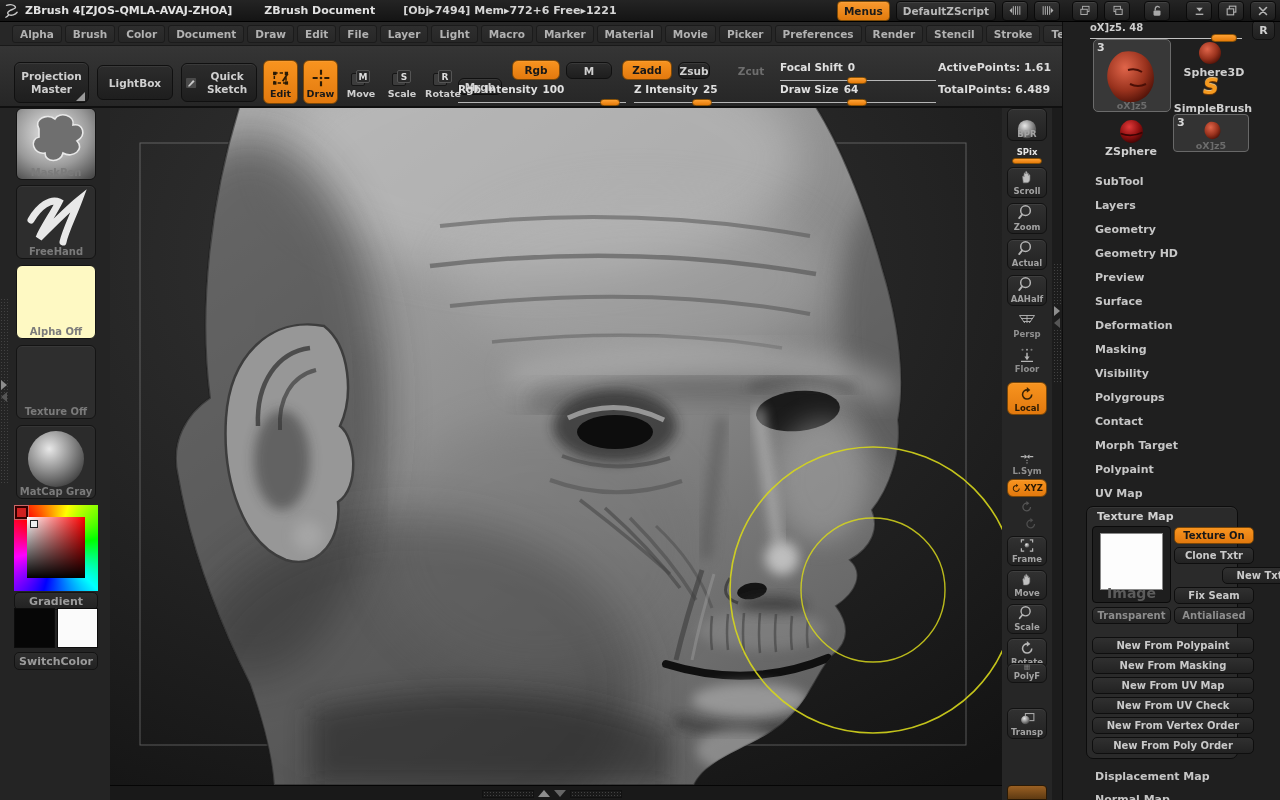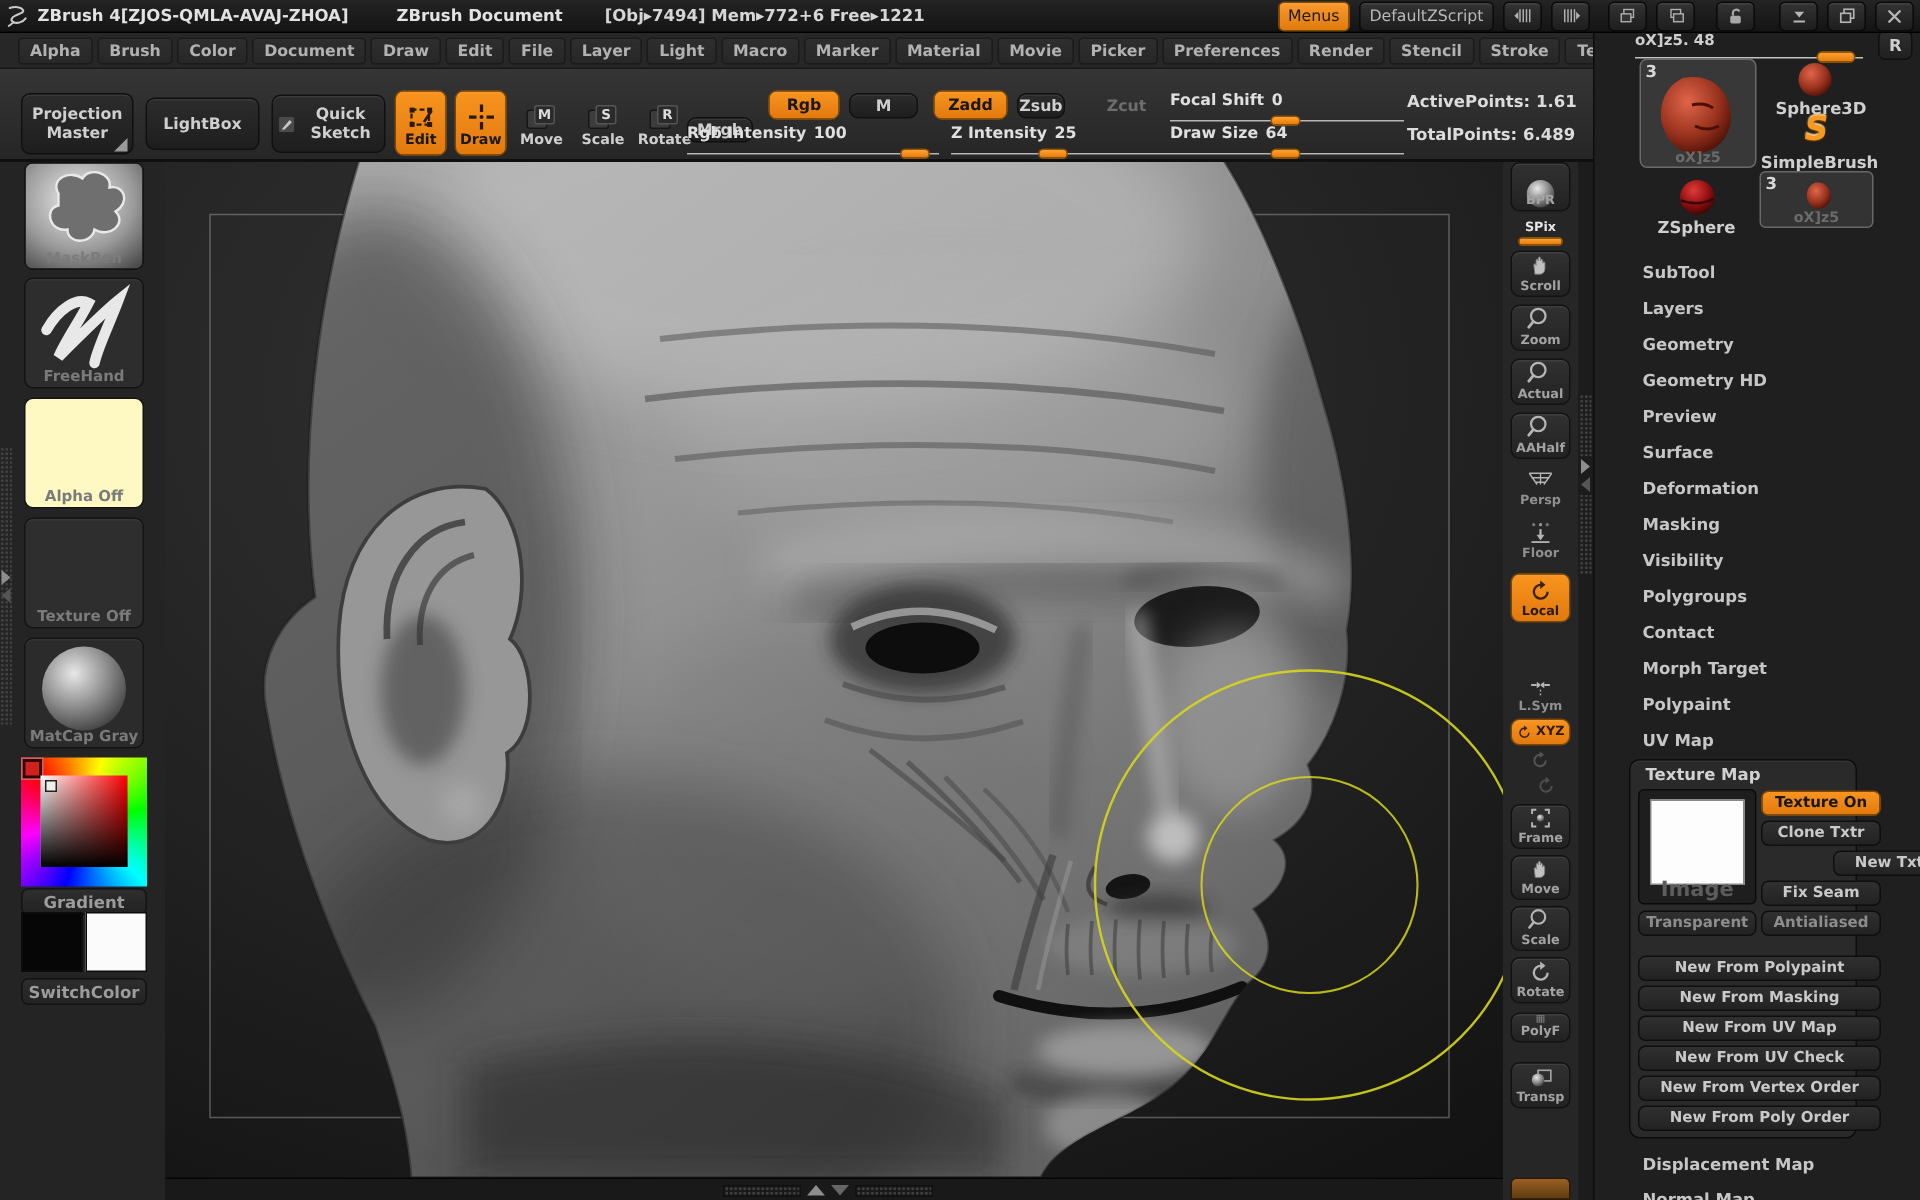--- a/index.html
+++ b/index.html
@@ -10,21 +10,21 @@
   
   .titlebar{position:absolute;left:0;top:0;width:1280px;height:22px;
     background:linear-gradient(#242424,#141414);display:flex;align-items:center;gap:6px;
     padding:0 4px;font-size:11px;font-weight:bold;color:#e2e2e2;border-bottom:1px solid #000;}
   .tb-text{white-space:nowrap;}
   .tb-doc{margin-left:26px;}
   .tb-stats{margin-left:22px;color:#d6d6d6;}
   .tb-spacer{flex:1;}
   .tb-btn{height:20px;display:flex;align-items:center;justify-content:center;
     background:linear-gradient(#333,#1d1d1d);border:1px solid #0a0a0a;border-radius:4px;
-    padding:0 6px;color:#b9b9b9;font-size:10.5px;font-weight:normal;
+    padding:0 6px;color:#b9b9b9;font-size:10.5px;font-weight:bold;
     box-shadow:inset 0 1px 0 rgba(255,255,255,.08);}
   .tb-btn.orange{background:linear-gradient(#f9992e,#e07a0d);color:#1a1a1a;border-color:#7c4a07;}
   .tb-ico{width:26px;padding:0;}
   .tb-ico svg{display:block;}
 
   
   .menubar{position:absolute;left:0;top:22px;width:1062px;height:24px;background:#272727;
     display:flex;align-items:center;gap:3px;padding-left:12px;border-bottom:1px solid #191919;}
   .menu-item{font-size:10.5px;font-weight:bold;color:#b2b2b2;padding:2px 7px;
     background:linear-gradient(#2e2e2e,#272727);border:1px solid #1b1b1b;border-radius:3px;white-space:nowrap;}
@@ -665,21 +665,21 @@
           <use href="#i-mag"></use>
         </svg>
       <span class="slbl">Scale</span>
     </div>
     <div class="sbtn" style="top:530px;height:31px;">
       <svg class="sico" width="17" height="17" style="color:#b5b5b5">
           <use href="#i-circarrow"></use>
         </svg>
       <span class="slbl">Rotate</span>
     </div>
-    <div class="sbtn" style="top:567px;height:20px;">
+    <div class="sbtn" style="top:555px;height:20px;">
       <svg class="sico" width="18" height="17">
           <use href="#i-grid"></use>
         </svg>
       <span class="slbl">PolyF</span>
     </div>
     <div class="sbtn" style="top:600px;height:31px;">
       <svg class="sico" width="19" height="17">
           <use href="#i-transp"></use>
         </svg>
       <span class="slbl">Transp</span>

